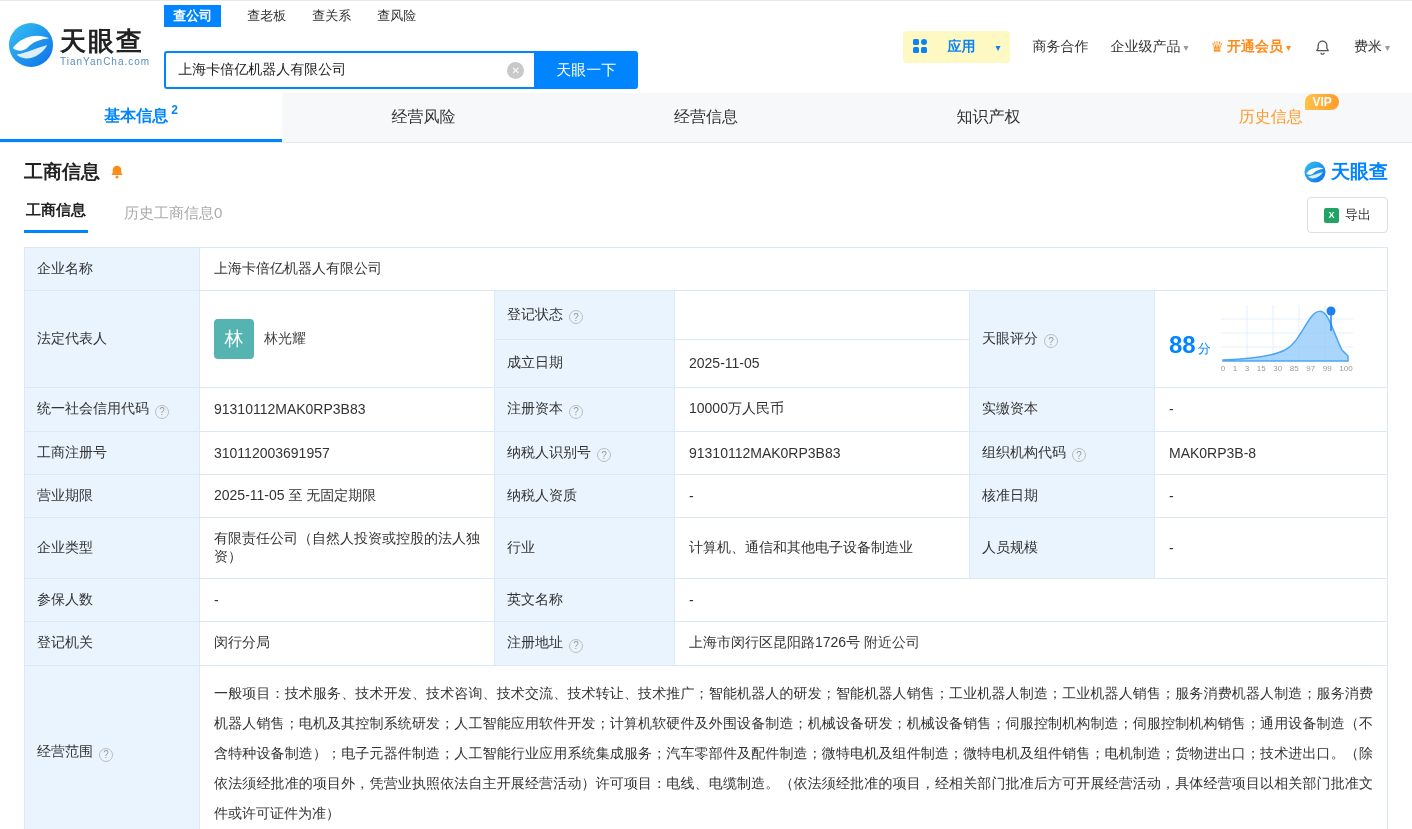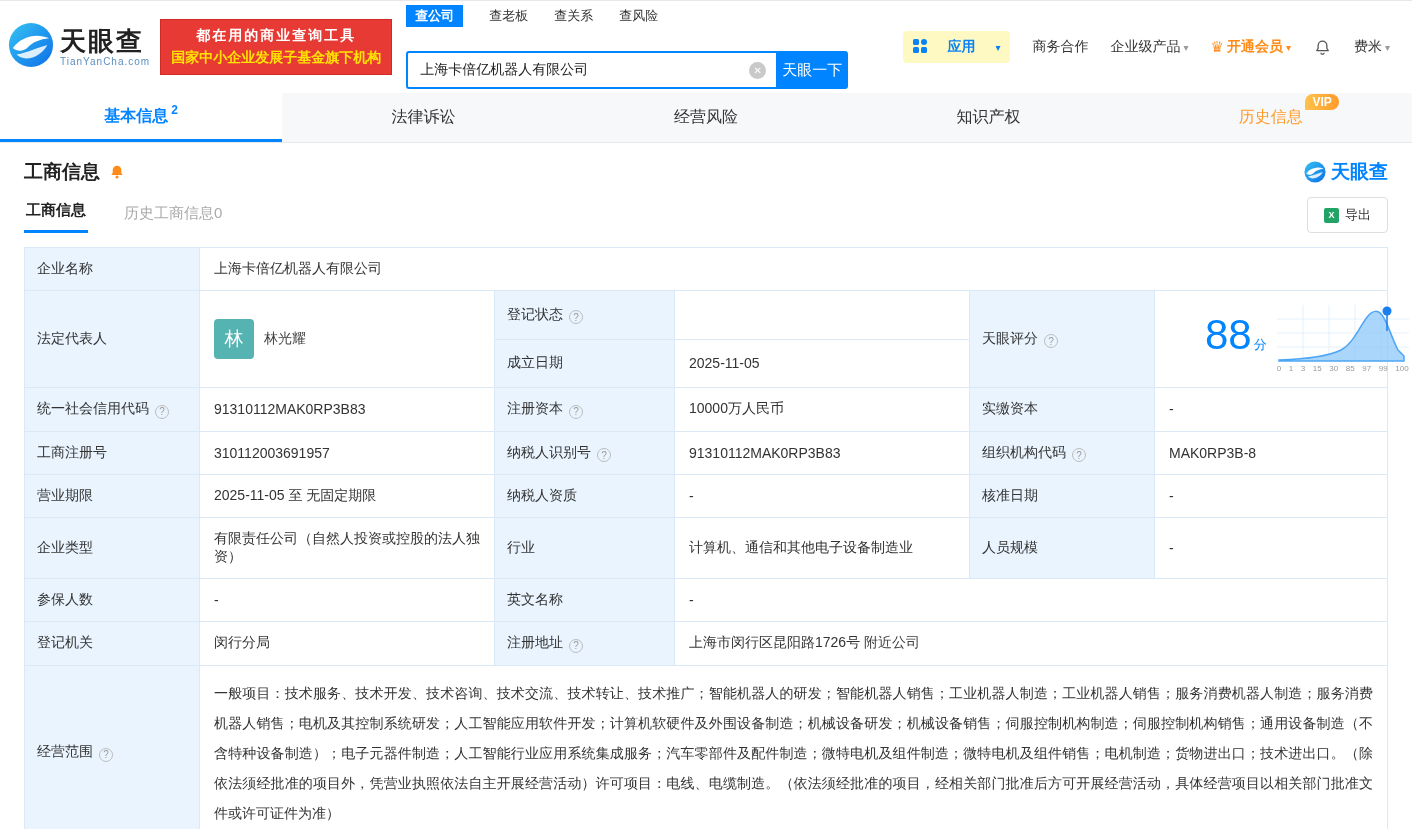--- a/index.html
+++ b/index.html
@@ -22,21 +22,21 @@
   .search-area { margin-left:14px; display:flex; flex-direction:column; }
   .search-tabs { display:flex; align-items:center; gap:26px; font-size:13px; margin-bottom:24px; }
   .stab { color:#333; cursor:pointer; }
   .stab.active { background:#0084ff; color:#fff; padding:2px 9px; font-weight:bold; }
   .search-row { display:flex; }
   .search-box { width:370px; height:38px; border:2px solid #0084ff; border-right:none;
                 border-radius:3px 0 0 3px; display:flex; align-items:center; background:#fff; }
   .search-box input { border:none; outline:none; flex:1; font-size:14px; padding:0 12px; color:#222; background:transparent; font-family:inherit; }
   .clear-icon { width:17px; height:17px; border-radius:50%; background:#c9c9c9; color:#fff;
                 display:flex; align-items:center; justify-content:center; font-size:10px; margin-right:10px; cursor:pointer; flex:none; }
-  .search-btn { width:72px; height:38px; background:#0084ff; color:#fff; border:none;
+  .search-btn { width:104px; height:38px; background:#0084ff; color:#fff; border:none;
                 font-size:15px; border-radius:0 3px 3px 0; cursor:pointer; font-family:inherit; }
   .header-right { margin-left:auto; display:flex; align-items:center; gap:22px; font-size:14px; color:#333; white-space:nowrap; }
   .apps-pill { background:#fef9c3; color:#0b83f5; padding:7px 10px; border-radius:4px;
                display:flex; align-items:center; gap:20px; cursor:pointer; font-weight:bold; }
   .hnav { cursor:pointer; display:flex; align-items:center; gap:3px; }
   .hnav.vip { color:#ff8c19; font-weight:bold; }
   .crown { font-size:15px; color:#ff8c19; }
   .caret { font-size:10px; color:#0b83f5; }
   .caret.gray { color:#999; }
   .caret.orange { color:#ff8c19; }
@@ -76,21 +76,21 @@
   .info-table td.lbl { background:#e9f4fe; padding-left:12px; color:#333; }
   .help { display:inline-flex; width:14px; height:14px; border:1px solid #bdbdbd; color:#9a9a9a;
           border-radius:50%; font-size:10px; align-items:center; justify-content:center;
           margin-left:6px; vertical-align:-2px; cursor:pointer; }
   .rep-cell { display:flex; align-items:center; gap:10px; }
   .avatar { width:40px; height:40px; background:#55b3b1; color:#fff; font-size:19px;
             display:flex; align-items:center; justify-content:center; border-radius:4px; cursor:pointer; flex:none; }
   .link { color:#404040; cursor:pointer; text-decoration:none; }
   .score-cell { display:flex; align-items:flex-end; gap:10px; padding:2px 0; }
   .score-big { white-space:nowrap; margin-bottom:14px; }
-  .score-num { font-size:42px; color:#0084ff; font-weight:normal;margin-left:36px; }
+  .score-num { font-size:24px; color:#0084ff; font-weight:bold; }
   .score-unit { font-size:13px; color:#0084ff; margin-left:2px; }
   .score-chart { display:flex; flex-direction:column; }
   .axis { display:flex; justify-content:space-between; font-size:8px; color:#999; width:132px; margin-top:1px; }
   .row-scope .scope-text { line-height:30px; text-align:justify; }
   .addr-link { margin-left:0; }
 </style>
 </head>
 <body>
 
 <div class="page">
@@ -109,24 +109,20 @@
           <path d="M5 27 C14 15 30 11 43 17 C33 18 26 21 21 26 C16 31 10 31 5 27 Z" fill="#fff"></path>
           <path d="M9 34 C20 32 33 26 41 24 C37 32 28 38 19 38 C15 38 11 36 9 34 Z" fill="#fff" opacity="0.85"></path>
         </svg>
       </span>
       <span class="logo-text">
         <span class="logo-cn">天眼查</span>
         <span class="logo-en">TianYanCha.com</span>
       </span>
     </div>
 
-    <div class="promo">
-      <div class="promo-line1">都在用的商业查询工具</div>
-      <div class="promo-line2">国家中小企业发展子基金旗下机构</div>
-    </div>
 
     <div class="search-area">
       <div class="search-tabs">
         <span class="stab active">查公司</span>
         <span class="stab">查老板</span>
         <span class="stab">查关系</span>
         <span class="stab">查风险</span>
       </div>
       <div class="search-row">
         <div class="search-box">
@@ -172,24 +168,24 @@
       </span>
     </div>
   </header>
 
   <nav class="main-tabs">
     <div class="mtab active">
       <span>基本信息</span>
       <span class="count">2</span>
     </div>
     <div class="mtab">
-      <span>法律诉讼</span>
+      <span>经营风险</span>
     </div>
     <div class="mtab">
-      <span>经营风险</span>
+      <span>经营信息</span>
     </div>
     <div class="mtab">
       <span>知识产权</span>
     </div>
     <div class="mtab history">
       <span class="mtab-inner">
         <span>历史信息</span>
         <span class="vip-badge">VIP</span>
       </span>
     </div>

